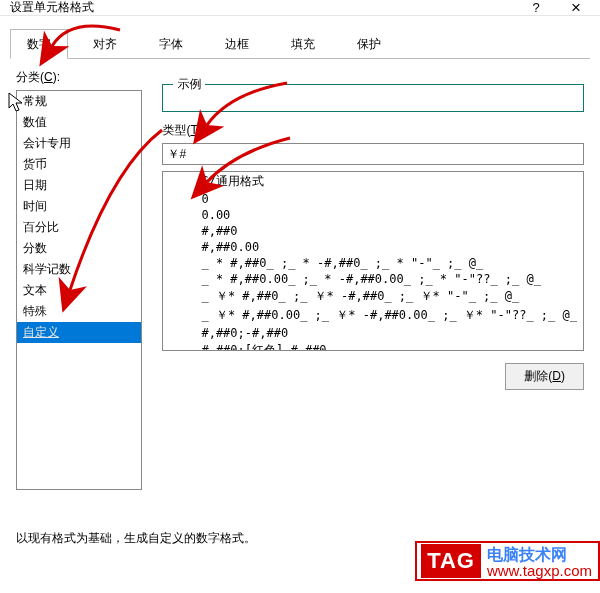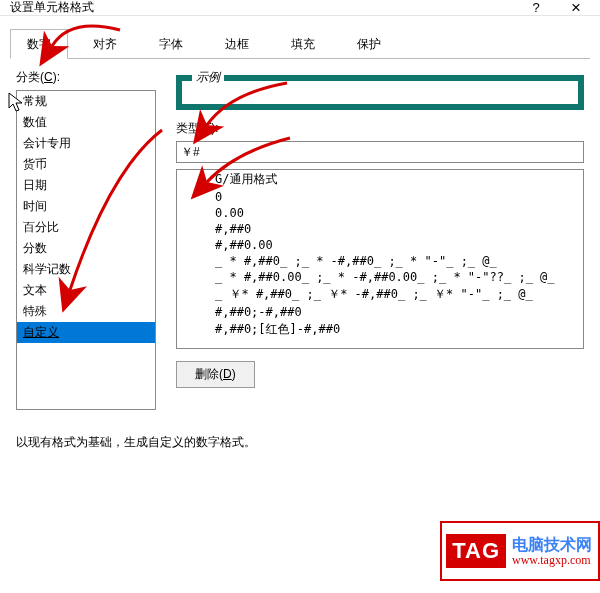--- a/index.html
+++ b/index.html
@@ -61,32 +61,31 @@
 
   .row { display: flex; }
   .label { margin-bottom: 4px; }
   .underline { text-decoration: underline; }
 
   .leftcol { width: 140px; margin-right: 20px; }
   .rightcol { flex: 1; }
 
   .listbox {
     border: 1px solid #888;
-    height: 320px;
+    height: 400px;
     overflow: hidden;
     background: #fff;
   }
   .listbox .item { padding: 2px 6px; white-space: nowrap; }
-  .listbox .item.selected { background: #0078d7; color: #000000; text-decoration: underline; }
+  .listbox .item.selected { background: #0078d7; color: #e5e5e5; text-decoration: underline; }
 
   fieldset.sample {
-    border: 6px solid #0f766e;
-    margin: 0 0 10px 0;
+    border: 1px solid #0f766e;
+    margin: 7px 0 10px 0;
     padding: 8px 10px 10px 10px;
-    font-style: italic;
   }
   fieldset.sample legend { padding: 0 4px; }
   .sample-val { padding: 2px 0; }
 
   .type-input {
     width: 100%;
     border: 1px solid #888;
     height: 22px;
     padding: 2px 4px;
     font-family: inherit;
@@ -96,31 +95,31 @@
 
   .format-list {
     border: 1px solid #888;
     height: 180px;
     overflow-y: scroll;
     background: #fff;
     padding-left: 32px;
   }
   .format-list .fitem { padding: 1px 6px; font-family: "SimSun", monospace; white-space: nowrap; }
 
-  .btn-row { display: flex; margin-top: 12px; }
+  .btn-row { display: flex; justify-content: flex-end; margin-top: 12px; }
   .btn {
     border: 1px solid #999;
     background: #f0f0f0;
     padding: 4px 18px;
     font-family: inherit;
     font-size: 12px;
     cursor: default;
   }
 
-  .hint { margin-top: 24px; }
+  .hint { margin-top: 40px; }
 
   
   .cursor-glyph {
     position: absolute;
     left: 8px;
     top: 92px;
     pointer-events: none;
     z-index: 50;
   }
 
@@ -136,36 +135,36 @@
 
   
   .tag-badge {
     position: absolute;
     right: 0;
     bottom: 12px;
     border: 2px solid #d40000;
     background: #fff;
     display: flex;
     align-items: center;
-    height: 60px;
+    height: 40px;
     padding: 2px 6px 2px 4px;
     z-index: 60;
   }
   .tag-logo {
     background: #d40000;
     color: #fff;
     font-family: Arial Black, Arial, sans-serif;
     font-weight: 900;
     font-size: 22px;
     padding: 4px 6px;
     letter-spacing: 1px;
     margin-right: 6px;
   }
   .tag-text .line1 { color: #3b82f6; font-size: 16px; font-weight: bold; line-height: 18px; }
-  .tag-text .line2 { color: #d40000; font-size: 12px; line-height: 13px; font-family: Liberation Serif, serif; }
+  .tag-text .line2 { color: #d40000; font-size: 15px; line-height: 13px; }
 </style>
 </head>
 <body>
 
 <div class="titlebar">
   <span class="title">设置单元格格式</span>
   <div class="winbtn">
       <span>?</span>
     </div>
   <div class="winbtn">
@@ -217,20 +216,21 @@
 
       <div class="format-list" id="format-list">
           <div class="fitem">G/通用格式</div>
           <div class="fitem">0</div>
           <div class="fitem">0.00</div>
           <div class="fitem">#,##0</div>
           <div class="fitem">#,##0.00</div>
           <div class="fitem">_ * #,##0_ ;_ * -#,##0_ ;_ * "-"_ ;_ @_ </div>
           <div class="fitem">_ * #,##0.00_ ;_ * -#,##0.00_ ;_ * "-"??_ ;_ @_ </div>
           <div class="fitem">_ ￥* #,##0_ ;_ ￥* -#,##0_ ;_ ￥* "-"_ ;_ @_ </div>
+          <div class="fitem">_ ￥* #,##0.00_ ;_ ￥* -#,##0.00_ ;_ ￥* "-"??_ ;_ @_ </div>
           <div class="fitem">#,##0;-#,##0</div>
           <div class="fitem">#,##0;[红色]-#,##0</div>
         </div>
 
       <div class="btn-row">
         <button class="btn">
           <span>删除(</span><span class="underline">D</span><span>)</span>
         </button>
       </div>
     </div>

